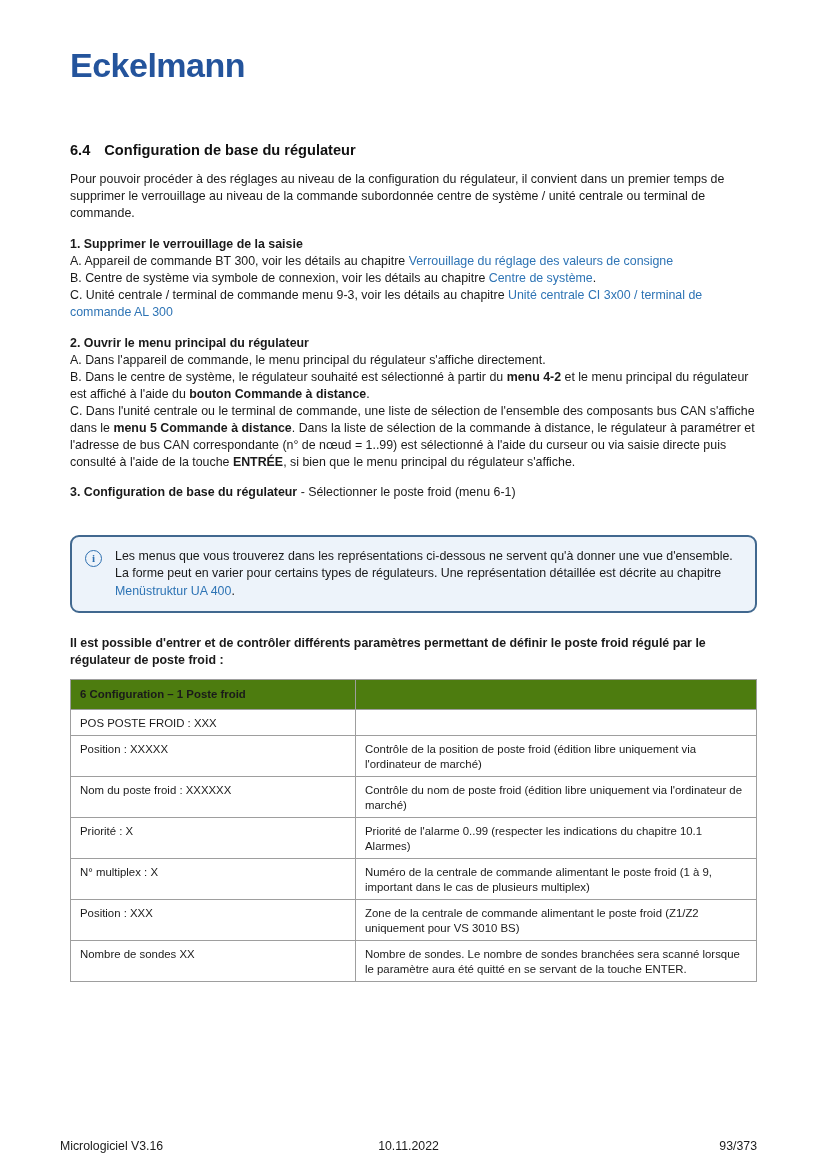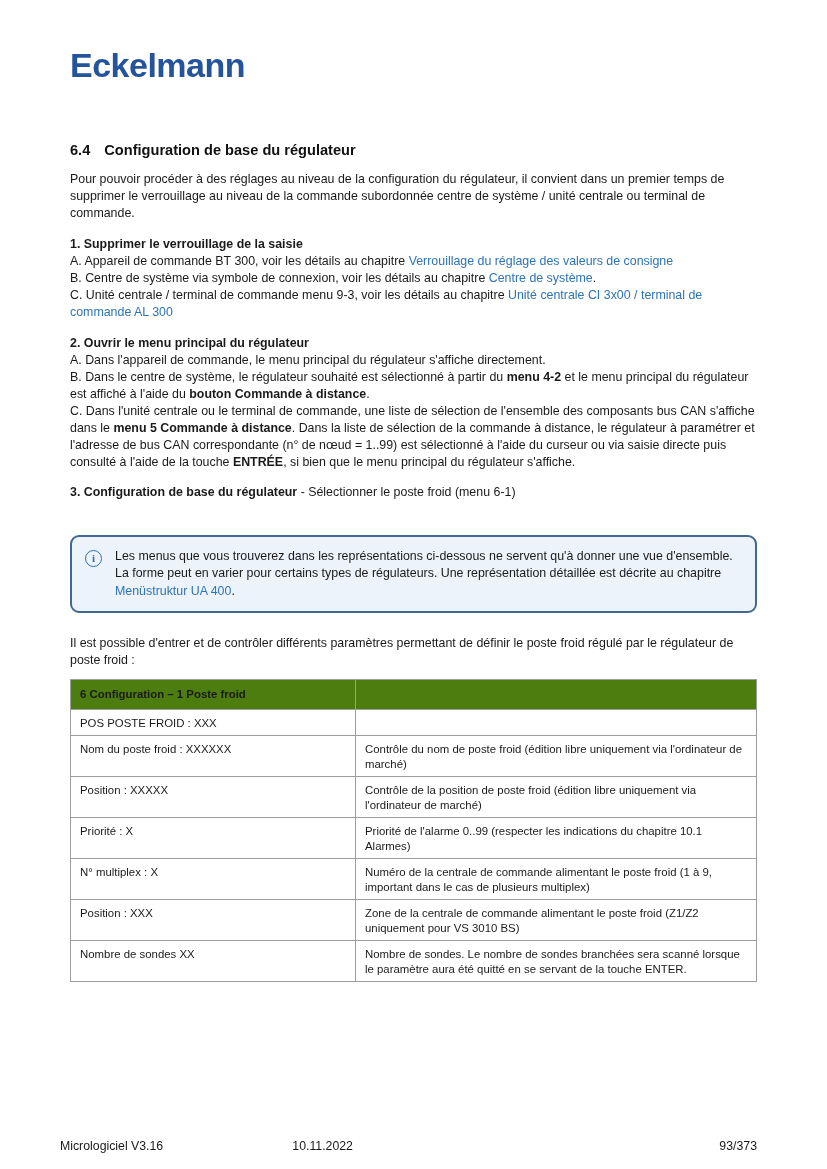--- a/index.html
+++ b/index.html
@@ -54,21 +54,21 @@
     margin-top:2px;
     width:17px; height:17px;
     border:1.5px solid #2d6fb0;
     border-radius:50%;
     color:#2d6fb0;
     font-size:11px; font-weight:700;
     font-family:"Liberation Serif", serif;
     display:flex; align-items:center; justify-content:center;
   }
   .info-text { font-size:12.4px; line-height:17.5px; }
-  .lead { margin-top:22px; }
+  .lead { margin-top:22px;font-weight:bold; }
   table.params {
     margin-top:10px;
     width:100%;
     border-collapse:collapse;
     table-layout:fixed;
   }
   table.params col.c1 { width:285px; }
   table.params td {
     border:1px solid #9e9e9e;
     padding:6px 9px 5px 9px;
@@ -83,21 +83,21 @@
     padding:7px 9px;
   }
   .footer {
     position:absolute;
     left:60px; right:70px; bottom:28px;
     display:flex;
     font-size:12.3px;
     color:#1a1a1a;
   }
   .footer span { flex:1; }
-  .f-center { text-align:left; }
+  .f-center { text-align:center; }
   .f-right { text-align:right; }
 </style>
 </head>
 <body>
 
 <div class="page">
   <div class="content">
 
     <div class="logo">Eckelmann</div>
 
@@ -132,26 +132,26 @@
       <tbody>
         <tr>
           <td class="hdr">6 Configuration – 1 Poste froid</td>
           <td class="hdr"></td>
         </tr>
         <tr>
           <td>POS POSTE FROID : XXX</td>
           <td></td>
         </tr>
         <tr>
+          <td>Position : XXXXX</td>
+          <td>Contrôle de la position de poste froid (édition libre uniquement via l'ordinateur de marché)</td>
+        </tr>
+        <tr>
           <td>Nom du poste froid : XXXXXX</td>
           <td>Contrôle du nom de poste froid (édition libre uniquement via l'ordinateur de marché)</td>
-        </tr>
-        <tr>
-          <td>Position : XXXXX</td>
-          <td>Contrôle de la position de poste froid (édition libre uniquement via l'ordinateur de marché)</td>
         </tr>
         <tr>
           <td>Priorité : X</td>
           <td>Priorité de l'alarme 0..99 (respecter les indications du chapitre 10.1 Alarmes)</td>
         </tr>
         <tr>
           <td>N° multiplex : X</td>
           <td>Numéro de la centrale de commande alimentant le poste froid (1 à 9, important dans le cas de plusieurs multiplex)</td>
         </tr>
         <tr>

